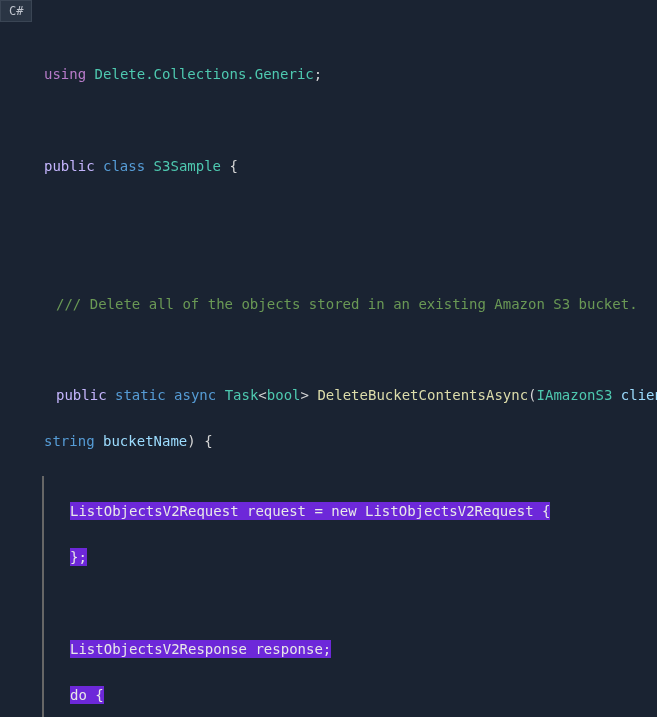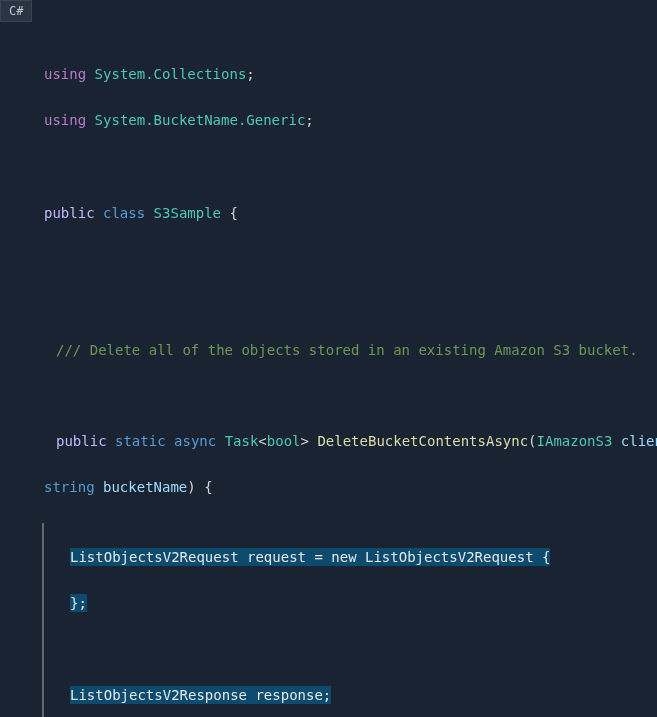--- a/index.html
+++ b/index.html
@@ -37,21 +37,21 @@
     .kw-string { color: #569cd6; }
     .kw-bool { color: #4ec9b0; }
     .namespace { color: #4ec9b0; }
     .classname { color: #4ec9b0; }
     .typename { color: #4ec9b0; }
     .method { color: #dcdcaa; }
     .param { color: #9cdcfe; }
     .comment { color: #6a9955; }
     .punct { color: #d4d4d4; }
     .hl {
-      background: #0c4a6e;
+      background: #6d28d9;
       display: inline;
       padding: 1px 0;
       color: #e8e8e8;
       margin-top: 12px;
     }
     .code-line {
       display: block;
       min-height: 1.65em;
     }
     .indent-1 { padding-left: 12px; margin-top: 45px; }
@@ -65,22 +65,21 @@
 </head>
 <body>
 
 
 
 <div class="tab-bar">
   <span>C#</span>
 </div>
 
 <div class="code-area">
-<span class="code-line"><span class="kw-using">using</span> <span class="namespace">System.Collections</span><span class="punct">;</span></span>
-<span class="code-line"><span class="kw-using">using</span> <span class="namespace">System.BucketName.Generic</span><span class="punct">;</span></span>
+<span class="code-line"><span class="kw-using">using</span> <span class="namespace">Delete.Collections.Generic</span><span class="punct">;</span></span>
 <span class="code-line"></span>
 <span class="code-line"><span class="kw-public">public</span> <span class="kw-class">class</span> <span class="classname">S3Sample</span> <span class="punct">{</span></span>
 <span class="code-line"></span>
 <span class="code-line indent-1"><span class="comment">/// Delete all of the objects stored in an existing Amazon S3 bucket.</span></span>
 <span class="code-line indent-1"><span class="kw-public">public</span> <span class="kw-static">static</span> <span class="kw-async">async</span> <span class="typename">Task</span><span class="punct">&lt;</span><span class="kw-bool">bool</span><span class="punct">&gt;</span> <span class="method">DeleteBucketContentsAsync</span><span class="punct">(</span><span class="typename">IAmazonS3</span> <span class="param">client</span></span>
 <span class="code-line"><span class="kw-string">string</span> <span class="param">bucketName</span><span class="punct">) {</span></span>
 <div class="highlight-block">
 <span class="code-line indent-2"><span class="hl">ListObjectsV2Request request = new ListObjectsV2Request {</span></span>
 <span class="code-line indent-2"><span class="hl">};</span></span>
 <span class="code-line indent-2"></span>

